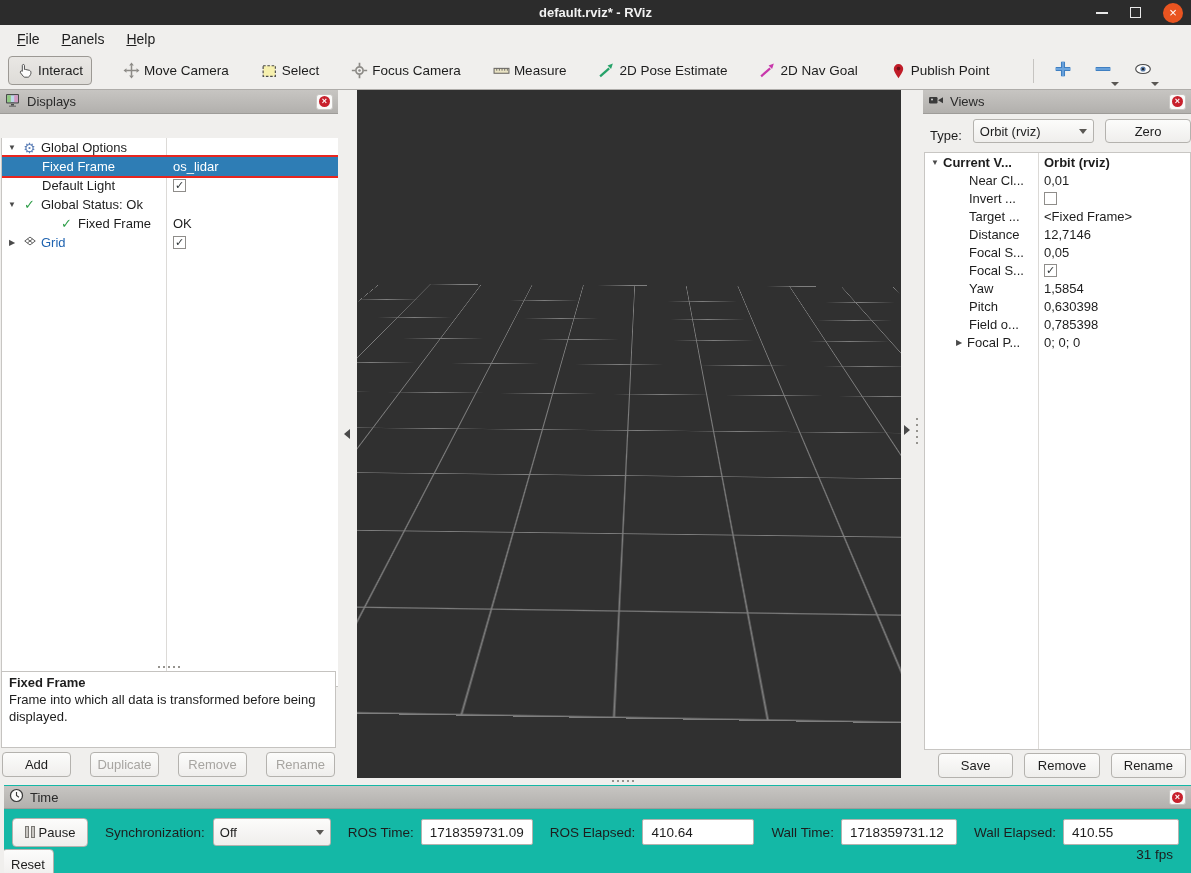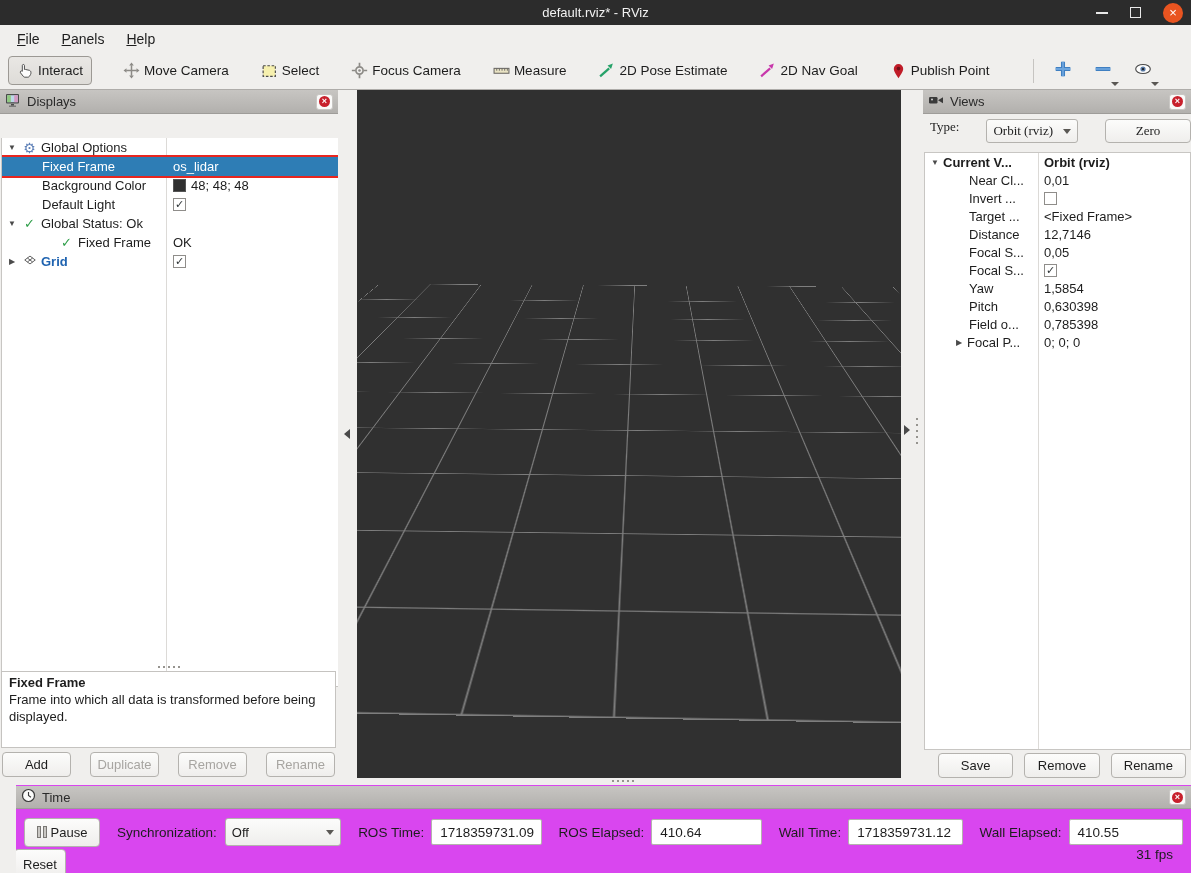--- a/index.html
+++ b/index.html
@@ -6,21 +6,21 @@
   html,body { width:1191px; height:873px; overflow:hidden; }
   body {
     font-family:"Liberation Sans","DejaVu Sans",sans-serif;
     font-size:13px; color:#1d1d1d; background:#f0efed; position:relative;
   }
 
   
   .titlebar { position:absolute; top:0; left:0; right:0; height:25px;
     background:var(--titlebar-bg); display:flex; align-items:center; }
   .titlebar .title { position:absolute; left:0; right:0; text-align:center;
-    color:#f2f2f2; font-weight:normal; font-size:13px; }
+    color:#f2f2f2; font-weight:bold; font-size:13px; }
   .win-controls { position:absolute; right:8px; top:0; height:25px;
     display:flex; align-items:center; gap:22px; }
   .win-min { width:12px; height:2px; background:#e8e8e8; }
   .win-max { width:11px; height:11px; border:1.5px solid #e8e8e8; }
   .win-close { width:20px; height:20px; border-radius:50%; background:var(--close-orange);
     color:#fff; display:flex; align-items:center; justify-content:center;
     font-size:13px; line-height:1; }
 
   
   .menubar { position:absolute; top:25px; left:0; right:0; height:27px;
@@ -71,21 +71,21 @@
   .trow .tv { flex:1; display:flex; align-items:center; gap:5px; padding-left:6px;
     overflow:hidden; white-space:nowrap; }
   .trow.selected { background:var(--selection-bg); color:#fff;
     outline:2px solid var(--selection-border); z-index:3; }
   .trow.ind1 .tl { padding-left:40px; }
   .trow.ind2 .tl { padding-left:56px; }
   .exp { width:12px; font-size:8px; color:#4a4a4a; text-align:center; flex:none; }
   .ticon { width:17px; text-align:center; flex:none; }
   .gear-glyph { color:#5f81b8; font-size:14px; line-height:1; }
   .check-glyph { color:var(--status-green); font-weight:bold; font-size:13px; line-height:1; }
-  .blue-label { color:var(--accent-blue); font-weight:bold; }
+  .blue-label { color:var(--accent-blue); font-weight:normal; }
   .checkbox { width:13px; height:13px; border:1px solid #8f8d8a; background:#fff;
     display:flex; align-items:center; justify-content:center; flex:none; }
   .checkbox span { font-size:11px; font-weight:bold; color:#2e3436; line-height:1; }
   .swatch { width:13px; height:13px; border:1px solid #555; background:var(--viewport-bg); flex:none; }
 
   .dots-h { position:absolute; height:2px; width:22px;
     background:repeating-linear-gradient(90deg,#96948f 0 2px,transparent 2px 5px); }
   .dp-split-dots { top:576px; left:158px; }
   .dp-desc { position:absolute; top:581px; left:1px; right:2px; height:77px;
     background:#fff; border:1px solid #c5c3c0; padding:2px 7px; line-height:17px; }
@@ -116,21 +116,21 @@
     background-image:
       linear-gradient(to right, var(--grid-line) 1px, transparent 1px),
       linear-gradient(to bottom, var(--grid-line) 1px, transparent 1px);
     border-right:1px solid var(--grid-line); border-bottom:1px solid var(--grid-line);
     opacity:0.62; }
   .vp-bottom-dots { top:690px; left:612px; }
 
   
   .views-panel { position:absolute; left:923px; top:0; width:268px; height:688px; }
   .vw-typerow { position:absolute; top:29px; left:7px; right:0; height:24px;
-    display:flex; align-items:flex-start; gap:27px;font-family:Liberation Serif, serif; }
+    display:flex; align-items:flex-end; gap:11px; }
   .combo { background:linear-gradient(#fcfcfb,#efeeec); border:1px solid #b4b2ae;
     border-radius:3px; height:24px; display:flex; align-items:center;
     padding:0 6px; position:relative; }
   .combo .caret { width:0; height:0; border-left:4px solid transparent;
     border-right:4px solid transparent; border-top:5px solid #5a5854;
     margin-left:auto; }
   .vw-combo { width:137px; }
   .vw-zero { flex:none; width:86px; height:24px; }
   .vw-tree { position:absolute; top:62px; left:1px; right:0; height:598px;
     background:#fff; border:1px solid #c8c6c3; overflow:hidden; }
@@ -140,22 +140,22 @@
     overflow:hidden; white-space:nowrap; padding-left:4px; }
   .vrow .tv { flex:1; display:flex; align-items:center; padding-left:5px;
     overflow:hidden; white-space:nowrap; }
   .vrow.child .tl { padding-left:44px; }
   .vrow.child-exp .tl { padding-left:28px; }
   .vrow.head .tl, .vrow.head .tv { font-weight:bold; }
   .vw-buttons { position:absolute; top:663px; left:15px; right:5px; height:25px;
     display:flex; gap:11px; }
 
   
-  .time-panel { position:absolute; top:785px; left:16px; right:0; height:88px;
-    background:#d946ef; overflow:hidden; }
+  .time-panel { position:absolute; top:785px; left:4px; right:0; height:88px;
+    background:#14b8a6; overflow:hidden; }
   .time-header { height:23px; margin-top:1px; background:linear-gradient(#c7c5c2,#b2b0ad);
     border-bottom:1px solid #9e9c99; display:flex; align-items:center;
     padding:0 5px; gap:6px; }
   .time-row { position:absolute; top:32px; left:8px; right:8px; height:30px;
     display:flex; align-items:center; }
   .pause-btn { width:76px; height:29px; flex:none; display:flex; align-items:center;
     justify-content:center; gap:4px; }
   .pause-bars { display:flex; gap:2px; }
   .pause-bars i { width:4px; height:12px; background:#c9c7c3; border:1px solid #7a7874; }
   .tp-label { margin-left:17px; white-space:nowrap; font-size:13.5px; }
@@ -324,29 +324,20 @@
 
       <div class="trow ind1 selected">
         <div class="tl">
             <span>Fixed Frame</span>
           </div>
         <div class="tv">
             <span>os_lidar</span>
           </div>
       </div>
 
-      <div class="trow ind1">
-        <div class="tl">
-            <span>Background Color</span>
-          </div>
-        <div class="tv">
-          <span class="swatch"></span>
-          <span>48; 48; 48</span>
-        </div>
-      </div>
 
 
       <div class="trow ind1">
         <div class="tl">
             <span>Default Light</span>
           </div>
         <div class="tv">
             <span class="checkbox">
               <span>✓</span>
             </span>

